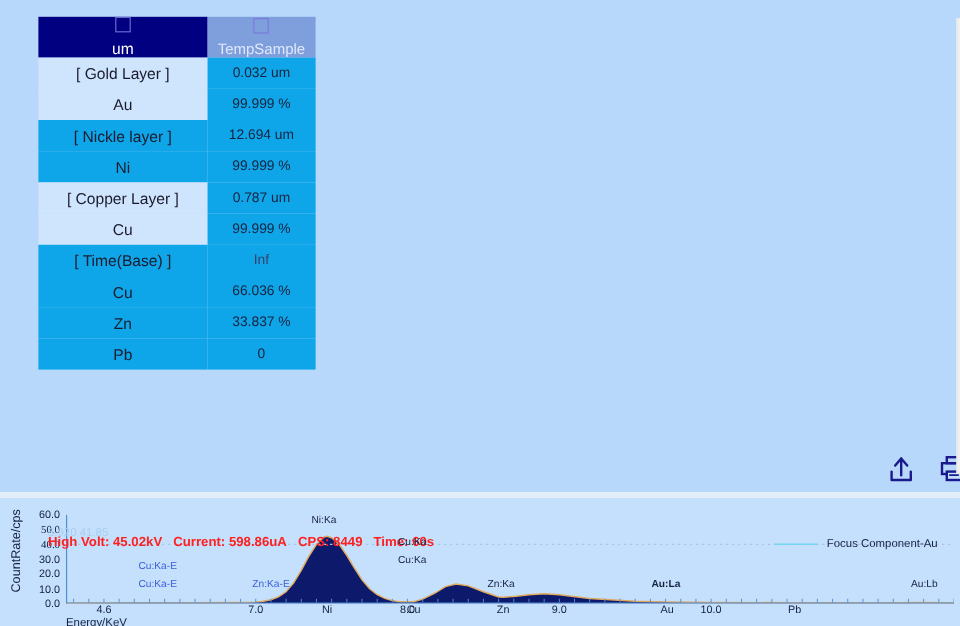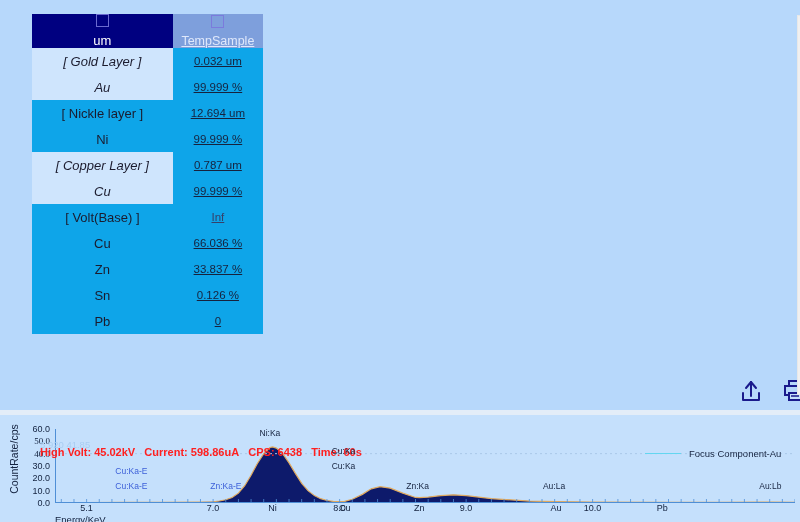--- a/index.html
+++ b/index.html
@@ -36,21 +36,21 @@
   }
   #results-table td, #results-table th {
     padding: 0;
     margin: 0;
     height: 26px;
     vertical-align: middle;
     text-align: center;
     font-weight: normal;
   }
   .col-label { width: 131px; }
-  .col-value { width: 84px; text-decoration: underline; }
+  .col-value { width: 84px; }
 
   
   tr.hdr th {
     height: 45px;
     vertical-align: bottom;
     padding-bottom: 4px;
   }
   th.hdr-label {
     background: #000080;
     color: #ffffff;
@@ -75,21 +75,21 @@
   
   td.lbl {
     font-size: 13px;
     color: #1b1b2e;
   }
   td.val {
     font-size: 11.5px;
     color: #17223d;
     background: #7e9fdc;
   }
-  tr.grp-a td.lbl { background: #cfe5fd; font-style: italic; }
+  tr.grp-a td.lbl { background: #cfe5fd; }
   tr.grp-b td.lbl { background: #0ea5e9; }
   tr.grp-a td.val, tr.grp-b td.val { background: #0ea5e9; }
   td.val.dim { color: #36406a; }
 
   
   #action-icons {
     position: absolute;
     left: 718px;
     top: 376px;
     width: 70px;
@@ -271,34 +271,30 @@
         </tr>
         <tr class="grp-a">
           <td class="lbl col-label">[ Copper Layer ]</td>
           <td class="val col-value">0.787 um</td>
         </tr>
         <tr class="grp-a">
           <td class="lbl col-label">Cu</td>
           <td class="val col-value">99.999 %</td>
         </tr>
         <tr class="grp-b">
-          <td class="lbl col-label">[ Volt(Base) ]</td>
+          <td class="lbl col-label">[ Time(Base) ]</td>
           <td class="val col-value dim">Inf</td>
         </tr>
         <tr class="grp-b">
           <td class="lbl col-label">Cu</td>
           <td class="val col-value">66.036 %</td>
         </tr>
         <tr class="grp-b">
           <td class="lbl col-label">Zn</td>
           <td class="val col-value">33.837 %</td>
-        </tr>
-        <tr class="grp-b">
-          <td class="lbl col-label">Sn</td>
-          <td class="val col-value">0.126 %</td>
         </tr>
         <tr class="grp-b">
           <td class="lbl col-label">Pb</td>
           <td class="val col-value">0</td>
         </tr>
       </tbody>
   </table>
 
   <div id="action-icons">
     <span>
@@ -405,37 +401,37 @@
           <line x1="0.5" y1="0" x2="0.5" y2="74" stroke="#4f8fd6" stroke-width="1"></line>
           <line x1="0" y1="24.66666666666667" x2="740" y2="24.66666666666667" stroke="#a9c8e8" stroke-width="1" stroke-dasharray="2 3"></line>
         </g>
     </svg>
   </div>
 
   <div class="coord-readout">5.920 41.85</div>
   <div class="status-line">
     <span>High Volt: 45.02kV</span>&nbsp;&nbsp;
     <span>Current: 598.86uA</span>&nbsp;&nbsp;
-    <span>CPS: 6438</span>&nbsp;&nbsp;
+    <span>CPS: 8449</span>&nbsp;&nbsp;
     <span>Time: 60s</span>
   </div>
 
   <div id="peak-labels">
       <div class="pk-label" style="left: 259.573px; top: 12.7px;">Ni:Ka</div>
       <div class="pk-label" style="left: 331.675px; top: 31.2px;">Cu:Ka</div>
       <div class="pk-label" style="left: 331.675px; top: 46px;">Cu:Ka</div>
       <div class="pk-label" style="left: 406.308px; top: 65.7333px;">Zn:Ka</div>
-      <div class="pk-label" style="left: 542.923px; top: 65.7333px;">Au:La</div>
+      <div class="pk-label" style="left: 542.923px; top: 65.7333px; font-weight: bold;">Au:La</div>
       <div class="pk-label" style="left: 759.231px; top: 65.7333px;">Au:Lb</div>
       <div class="pk-label blue" style="left: 115.368px; top: 50.9333px;">Cu:Ka-E</div>
       <div class="pk-label blue" style="left: 115.368px; top: 65.7333px;">Cu:Ka-E</div>
       <div class="pk-label blue" style="left: 210.239px; top: 65.7333px;">Zn:Ka-E</div>
     </div>
   <div id="x-ticks">
-      <div class="xtick" style="left: 86.6239px;">5.1</div>
+      <div class="xtick" style="left: 86.6239px;">4.6</div>
       <div class="xtick" style="left: 213.12px;">7.0</div>
       <div class="xtick" style="left: 272.573px;">Ni</div>
       <div class="xtick" style="left: 339.615px;">8.0</div>
       <div class="xtick" style="left: 344.675px;">Cu</div>
       <div class="xtick" style="left: 419.308px;">Zn</div>
       <div class="xtick" style="left: 466.111px;">9.0</div>
       <div class="xtick" style="left: 555.923px;">Au</div>
       <div class="xtick" style="left: 592.607px;">10.0</div>
       <div class="xtick" style="left: 662.179px;">Pb</div>
       <div class="xtick" style="left: 719.103px; margin-top: 31px;">11.0</div>

